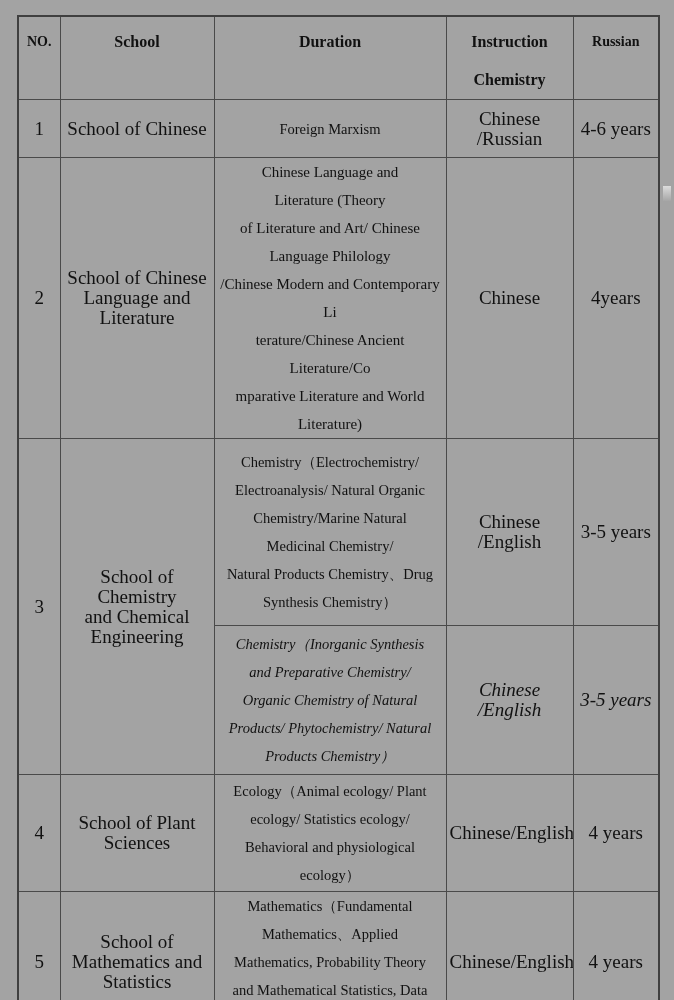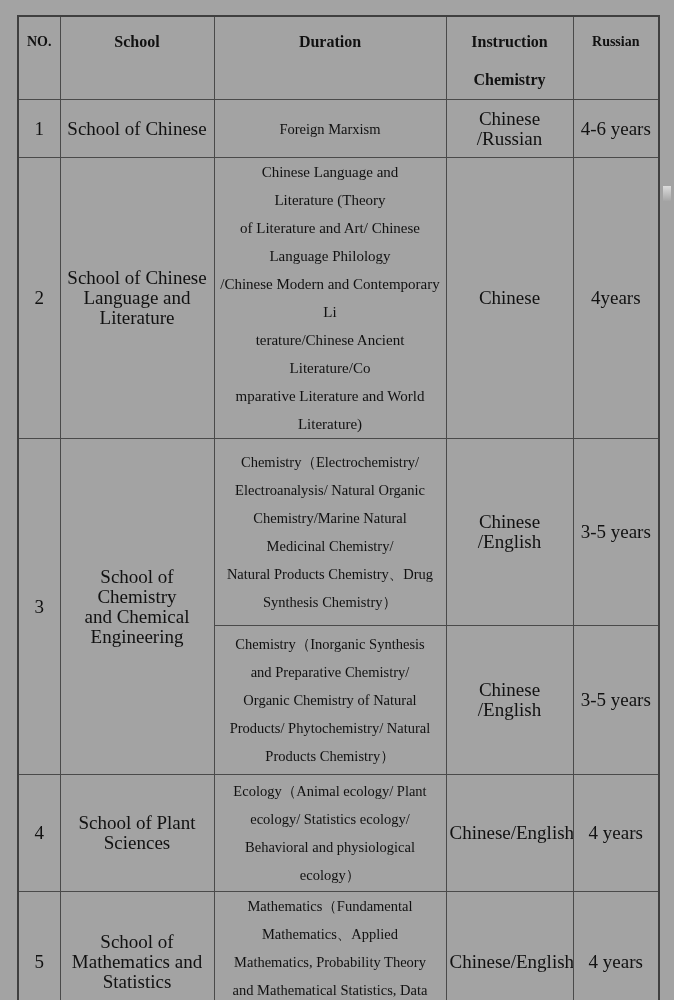--- a/index.html
+++ b/index.html
@@ -38,21 +38,21 @@
     line-height: 38px;
   }
   th.hdr-lg { font-size: 16px; }
   th.hdr-sm { font-size: 14px; }
   td.specialty { line-height: 28px; font-size: 14.5px; padding: 0 2px; }
   td.specialty-small { font-size: 15px; line-height: 28px; padding: 0 2px; }
   tr.row-header   { height: 83px; }
   tr.row-1        { height: 58px; }
   tr.row-2        { height: 235px; }
   tr.row-3a       { height: 187px; }
-  tr.row-3b       { height: 149px; }
+  tr.row-3b       { height: 149px; font-style: italic; }
   tr.row-4        { height: 117px; }
   tr.row-5        { height: 140px; }
   .scroll-thumb {
     position: absolute;
     left: 663px;
     top: 186px;
     width: 8px;
     height: 15px;
     background: linear-gradient(to bottom, #dcdcdc, #a6a6a6);
   }

